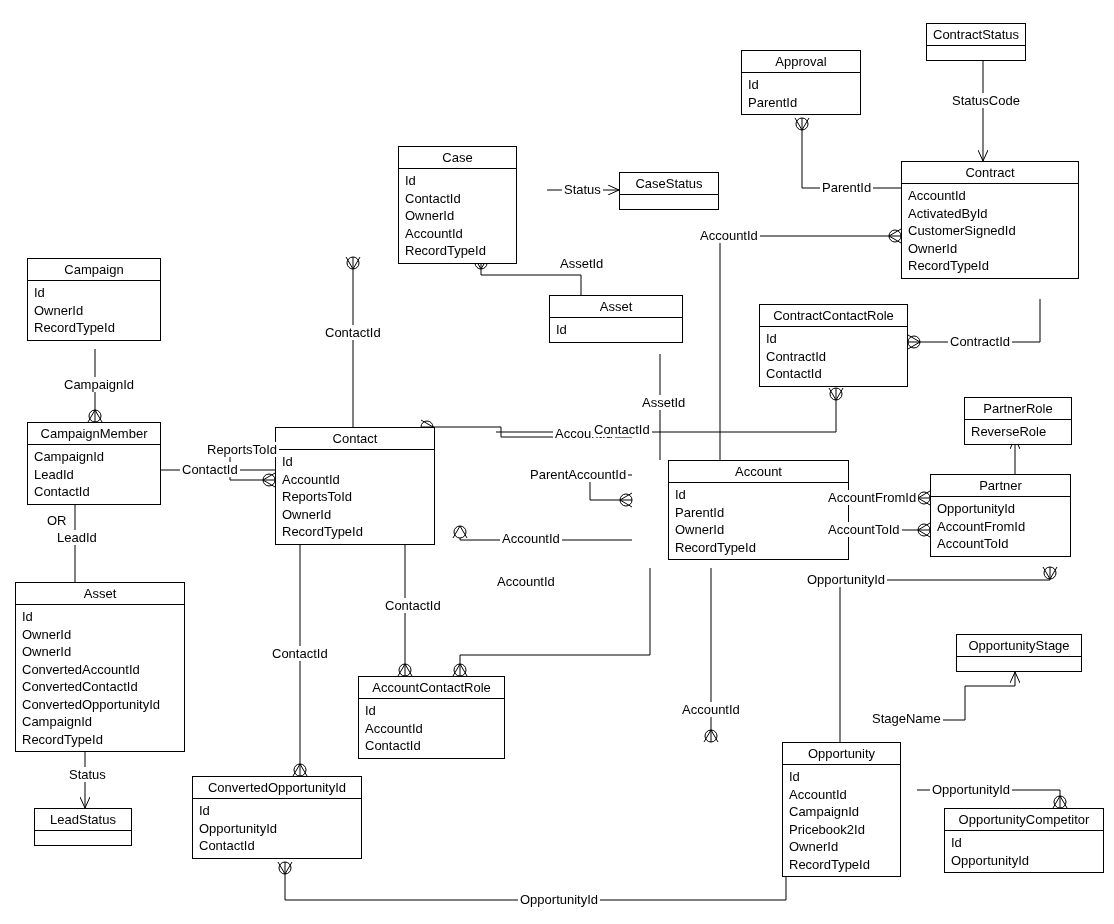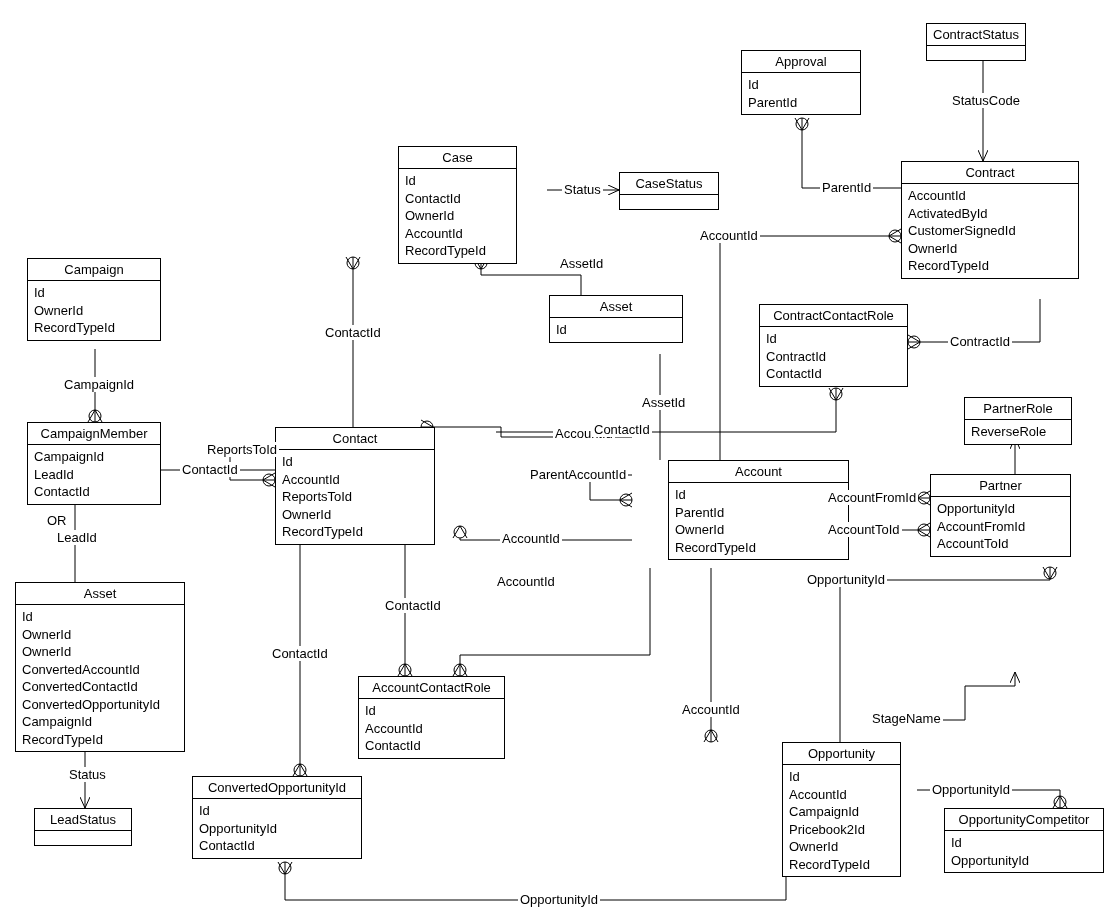--- a/index.html
+++ b/index.html
@@ -302,20 +302,24 @@
 
 <div class="entity" style="left:930px; top:474px; width:141px">
   <div class="title">Partner</div>
   <div class="attrs">
         <div>OpportunityId</div>
         <div>AccountFromId</div>
         <div>AccountToId</div>
       </div>
 </div>
 
+<div class="entity" style="left:956px; top:634px; width:126px">
+  <div class="title">OpportunityStage</div>
+  <div class="attrs"></div>
+</div>
 
 <div class="entity" style="left:782px; top:742px; width:119px">
   <div class="title">Opportunity</div>
   <div class="attrs">
         <div>Id</div>
         <div>AccountId</div>
         <div>CampaignId</div>
         <div>Pricebook2Id</div>
         <div>OwnerId</div>
         <div>RecordTypeId</div>

